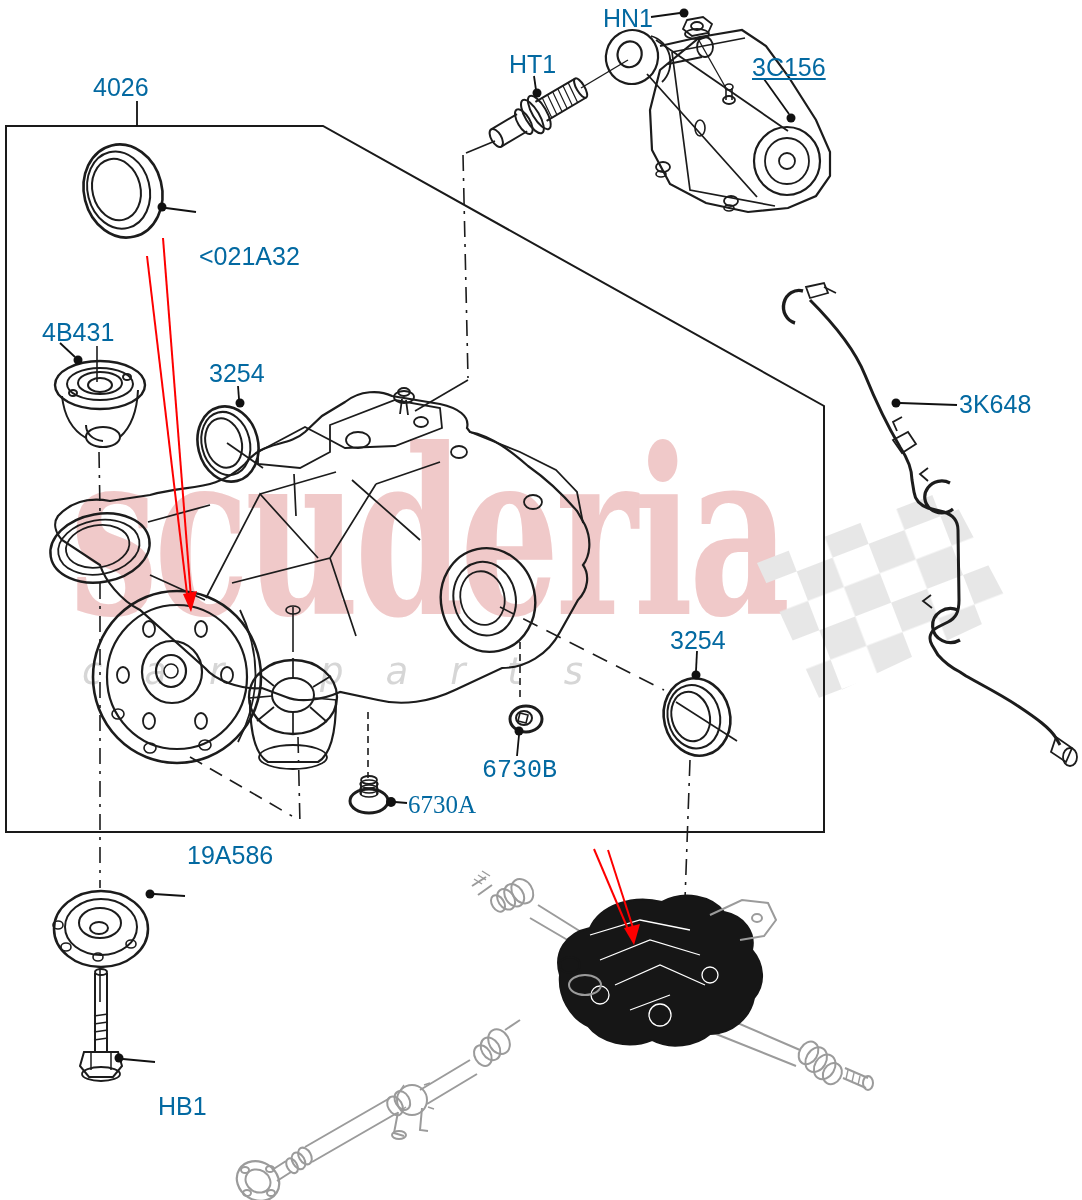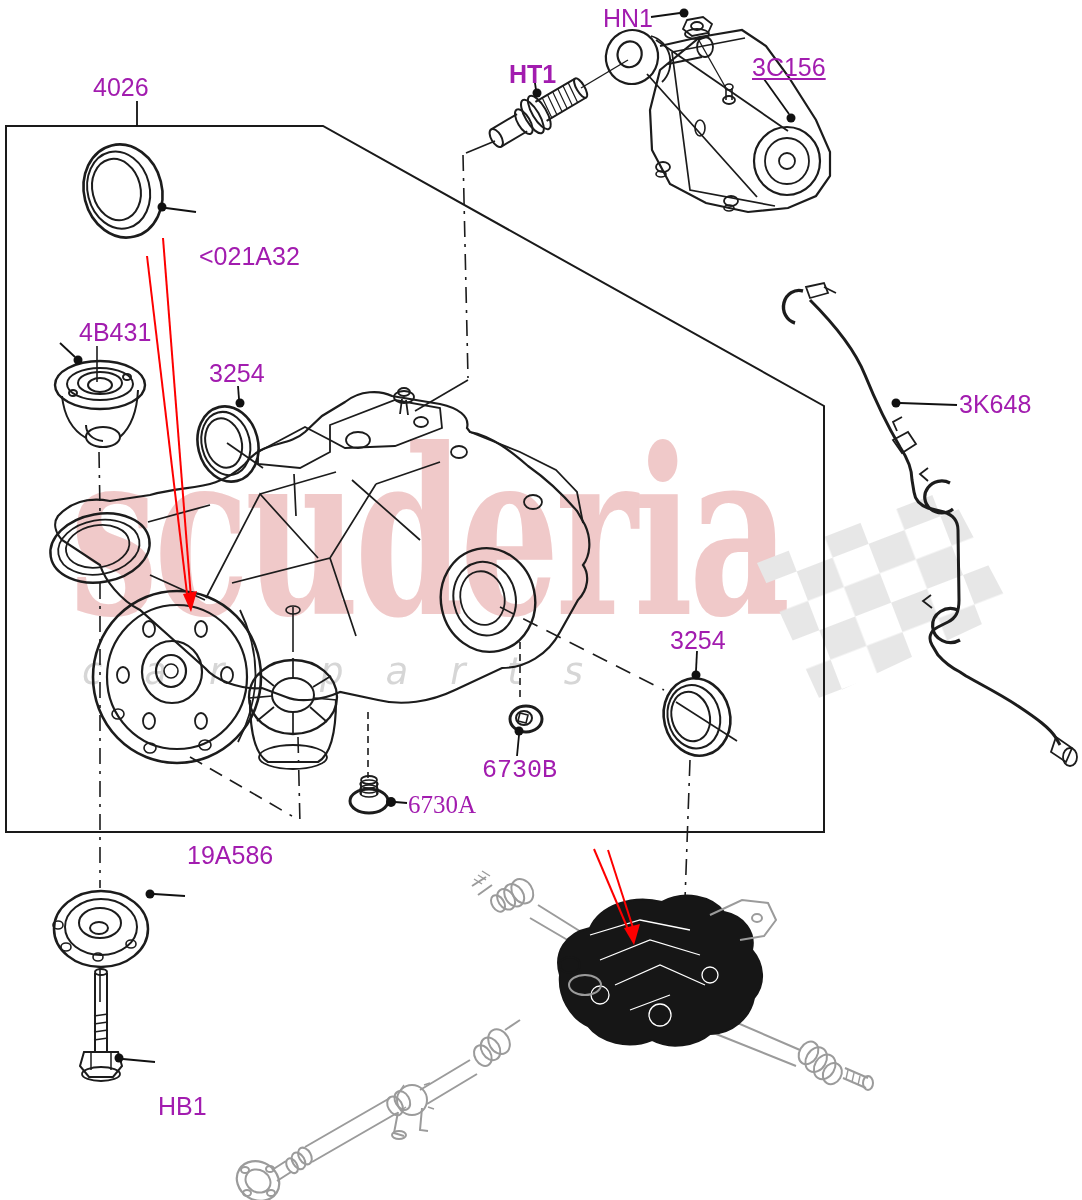--- a/index.html
+++ b/index.html
@@ -41,21 +41,21 @@
   }
   svg.art {
     position: absolute;
     left: 0; top: 0;
     z-index: 2;
   }
   .callout {
     position: absolute;
     z-index: 3;
     font-size: 25px;
-    color: #a21caf;
+    color: #0369a1;
     white-space: nowrap;
     cursor: pointer;
     line-height: 1.15;
   }
 </style>
 </head>
 <body>
 
 <div class="stage">
 
@@ -397,23 +397,23 @@
         <path d="M395,802 L407,803" fill="none"></path>
       <circle cx="150" cy="894" r="4.5" stroke="none"></circle>
         <path d="M154,894 L185,896" fill="none"></path>
       <circle cx="119" cy="1058" r="4.5" stroke="none"></circle>
         <path d="M123,1059 L155,1062" fill="none"></path>
     </g>
   </svg>
 
   <div class="callout" style="left:93px; top:73px;text-align:right;">4026</div>
   <div class="callout" style="left:199px; top:197px;margin-top:45px;">&lt;021A32</div>
-  <div class="callout" style="left:42px;  top:318px;margin-left:37px;">4B431</div>
+  <div class="callout" style="left:42px;  top:318px;">4B431</div>
   <div class="callout" style="left:209px; top:359px;">3254</div>
-  <div class="callout" style="left:509px; top:60px;font-weight:bold;">HT1</div>
+  <div class="callout" style="left:509px; top:50px;">HT1</div>
   <div class="callout" style="left:603px; top:4px;">HN1</div>
   <div class="callout" style="left:752px; top:53px;text-decoration:underline;">3C156</div>
   <div class="callout" style="left:959px; top:390px;">3K648</div>
   <div class="callout" style="left:670px; top:626px;">3254</div>
   <div class="callout" style="left:482px; top:757px;font-family:Liberation Mono, monospace;">6730B</div>
   <div class="callout" style="left:408px; top:791px;font-family:Liberation Serif, serif;">6730A</div>
   <div class="callout" style="left:187px; top:841px;">19A586</div>
   <div class="callout" style="left:158px; top:1092px;">HB1</div>
 
 </div>

